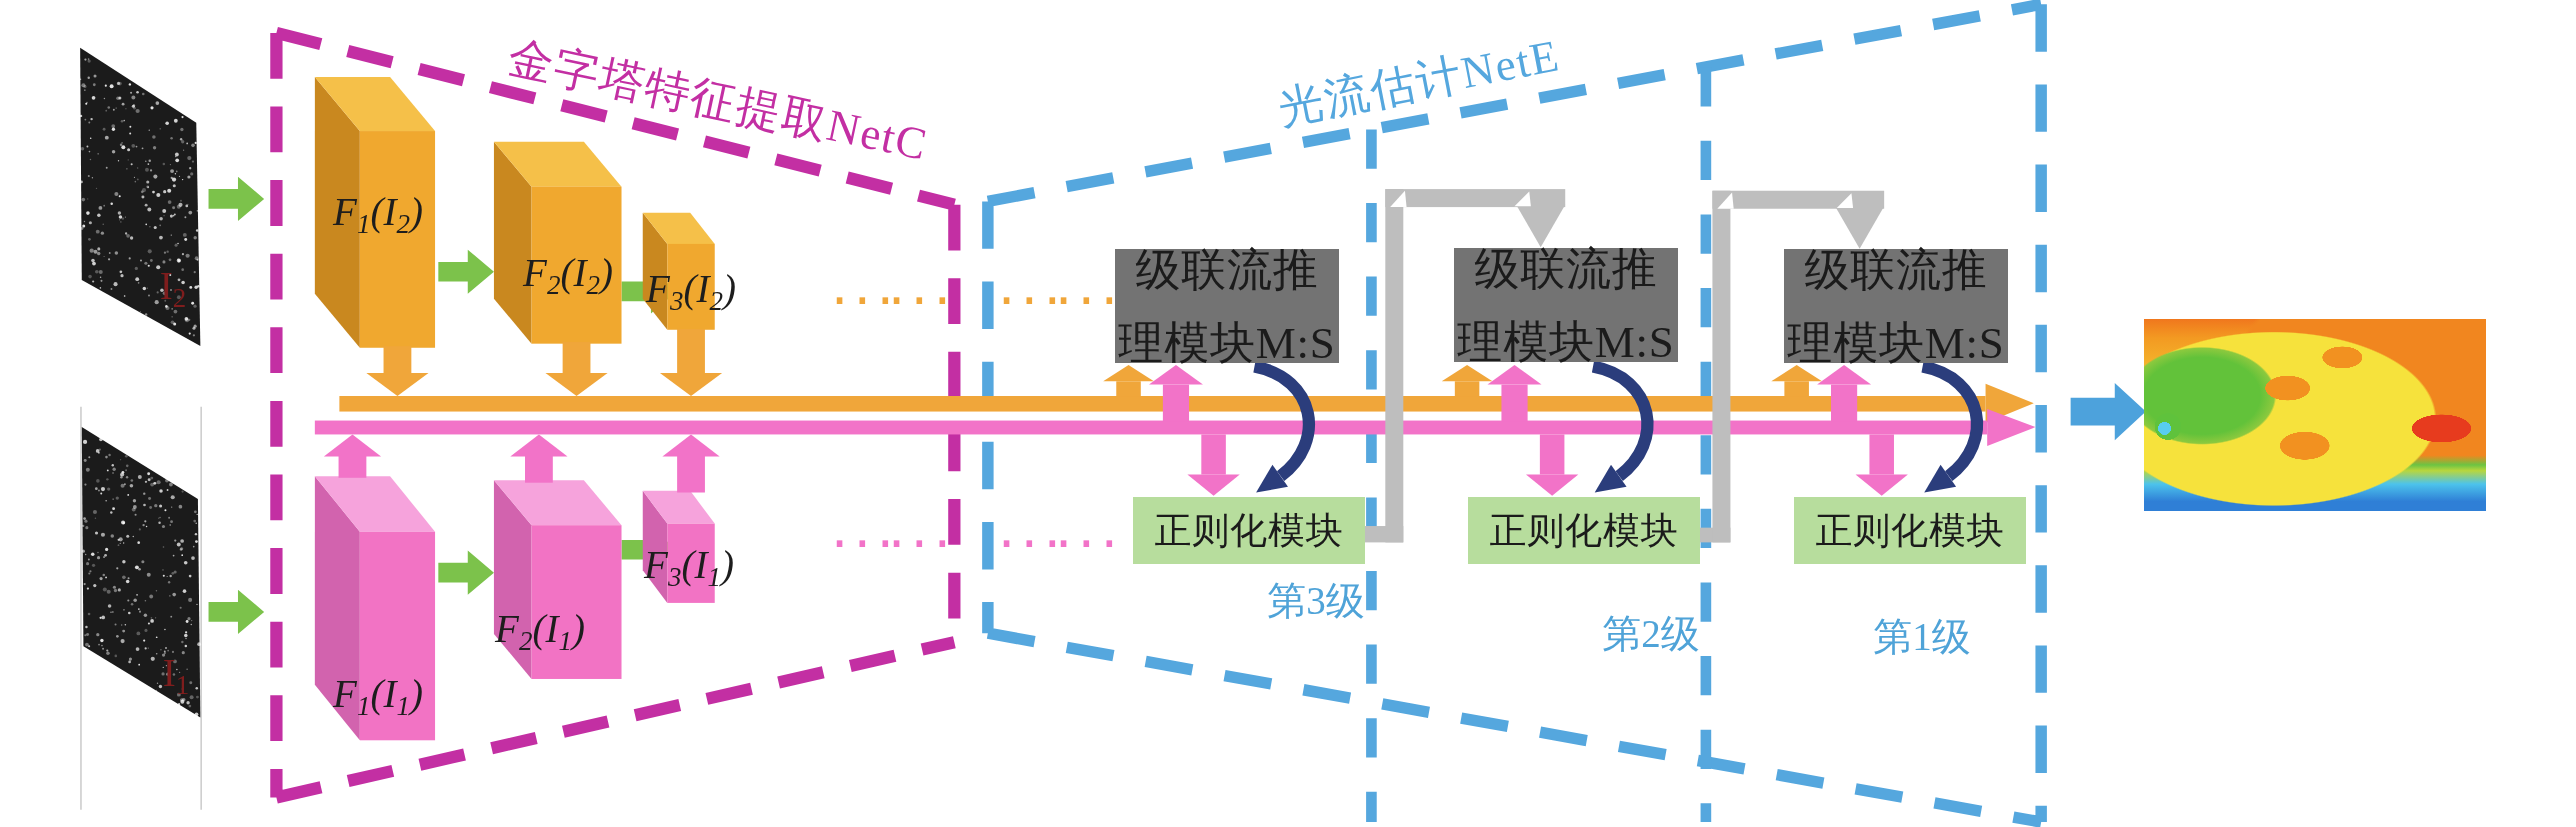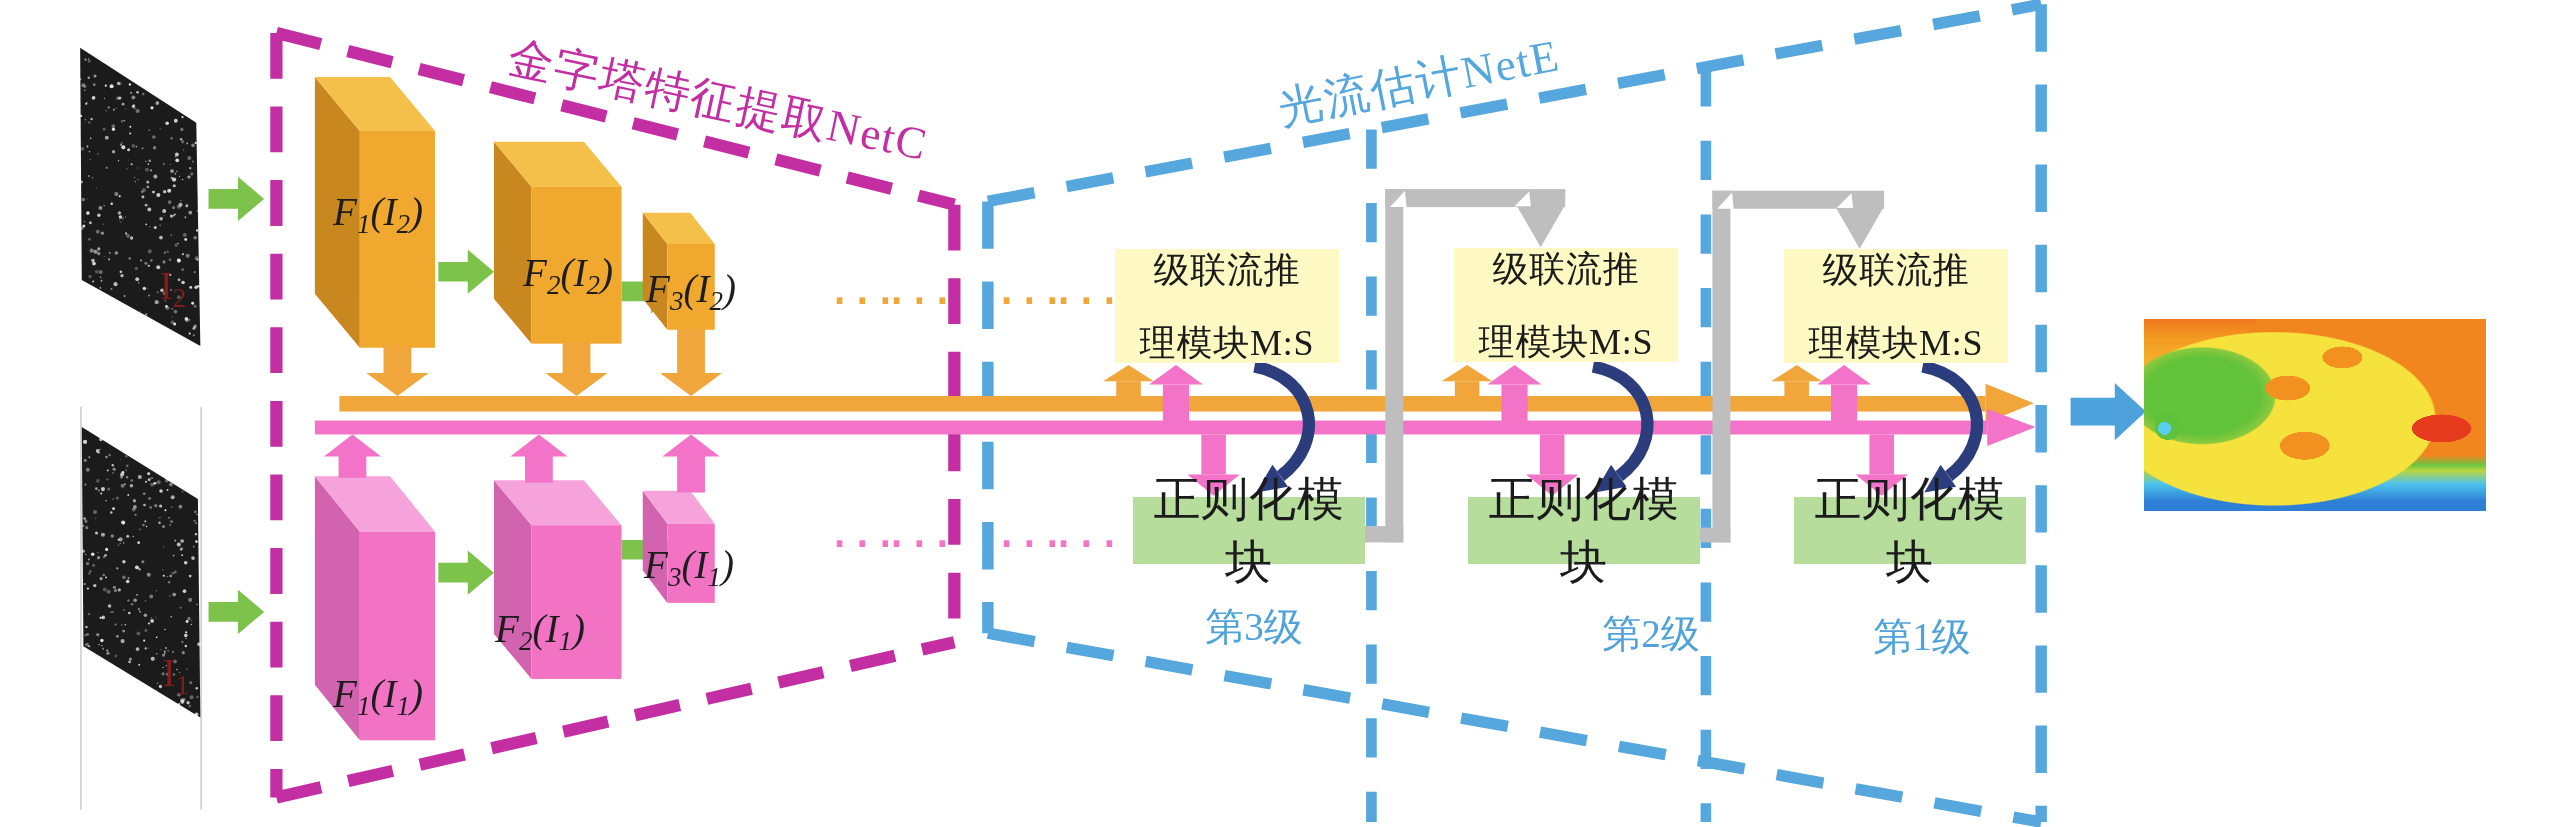--- a/index.html
+++ b/index.html
@@ -8,22 +8,22 @@
   svg{position:absolute;left:0;top:0;}
   .abs{position:absolute;}
   .ctr{transform:translate(-50%,-50%);}
   
   .region-label{white-space:nowrap;font-size:45px;letter-spacing:1.6px;}
   #netc-label{left:718px;top:101px;color:#c32fa3;transform:translate(-50%,-50%) rotate(12deg);}
   #nete-label{left:1419px;top:82px;color:#55a7de;transform:translate(-50%,-50%) rotate(-11deg);}
   
   .mbox{position:absolute;display:flex;flex-direction:column;align-items:center;justify-content:center;
         text-align:center;color:#1b1b1b;}
-  .mbox.blue{background:#fef9c3;font-size:36px;line-height:50px;letter-spacing:0.8px;gap:23px;}
-  .mbox.green{background:#b7dd9d;font-size:47px;letter-spacing:0.8px;}
+  .mbox.blue{background:#737373;font-size:45px;line-height:50px;letter-spacing:0.8px;gap:23px;}
+  .mbox.green{background:#b7dd9d;font-size:37px;letter-spacing:0.8px;}
   .stage-label{color:#4fa3d8;font-size:39px;white-space:nowrap;}
   
   .flabel{color:#1d1d1d;font-size:39px;white-space:nowrap;font-style:italic;}
   .flabel sub{font-size:27px;line-height:0;}
   .ilabel{color:#7f1d1d;font-size:39px;white-space:nowrap;}
   .ilabel sub{font-size:27px;line-height:0;}
   
   .dots{font-size:54px;letter-spacing:5.7px;line-height:33px;white-space:nowrap;font-family:"DejaVu Sans",sans-serif;}
   .dots.orange{color:#f0a63a;}
   .dots.pink{color:#f273c8;}
@@ -759,21 +759,21 @@
   <div class="mbox green abs" style="left:1133px;top:497px;width:232px;height:67px;">
     <div>正则化模块</div>
   </div>
   <div class="mbox green abs" style="left:1468px;top:497px;width:232px;height:67px;">
     <div>正则化模块</div>
   </div>
   <div class="mbox green abs" style="left:1794px;top:497px;width:232px;height:67px;">
     <div>正则化模块</div>
   </div>
 
-  <div class="stage-label abs ctr" style="left:1254px;top:601px;margin-top:26px;">第3级</div>
+  <div class="stage-label abs ctr" style="left:1316px;top:601px;">第3级</div>
   <div class="stage-label abs ctr" style="left:1651px;top:634px;">第2级</div>
   <div class="stage-label abs ctr" style="left:1922px;top:637px;">第1级</div>
 
   <div id="netc-label" class="region-label abs">金字塔特征提取NetC</div>
   <div id="nete-label" class="region-label abs">光流估计NetE</div>
 
   <div class="flabel abs ctr" style="left:378px;top:211px;"><span>F</span><sub>1</sub><span>(I</span><sub>2</sub><span>)</span></div>
   <div class="flabel abs ctr" style="left:568px;top:272px;"><span>F</span><sub>2</sub><span>(I</span><sub>2</sub><span>)</span></div>
   <div class="flabel abs ctr" style="left:691px;top:288px;"><span>F</span><sub>3</sub><span>(I</span><sub>2</sub><span>)</span></div>
   <div class="flabel abs ctr" style="left:378px;top:693px;"><span>F</span><sub>1</sub><span>(I</span><sub>1</sub><span>)</span></div>

